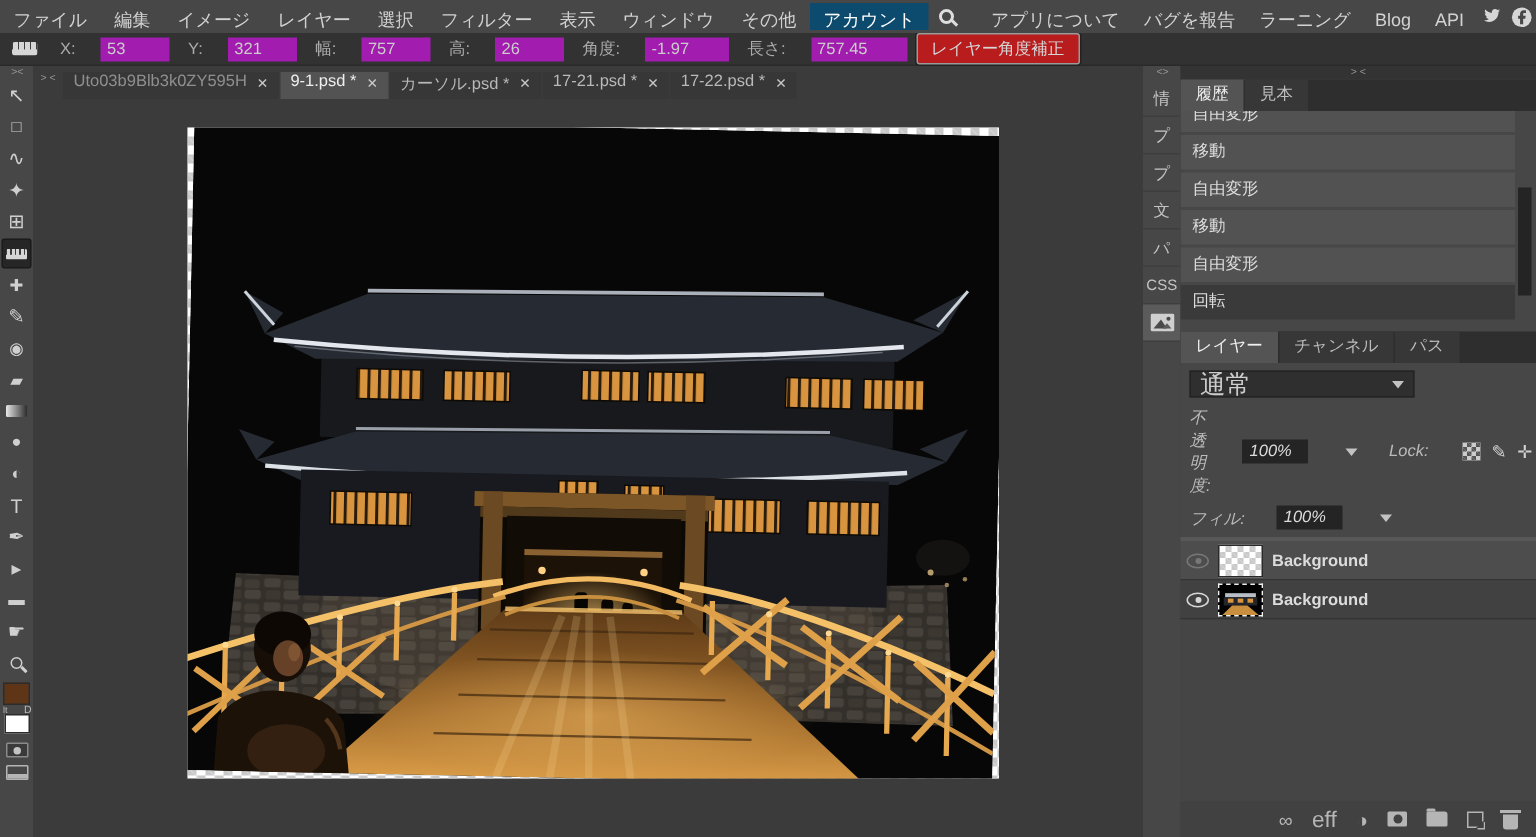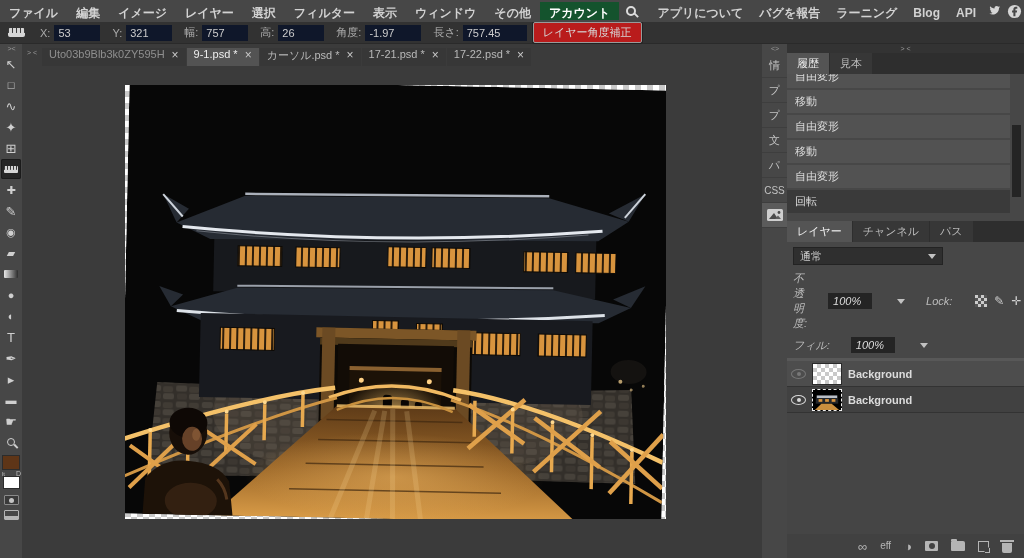--- a/index.html
+++ b/index.html
@@ -4,41 +4,41 @@
 <style>
   * { box-sizing: border-box; margin: 0; padding: 0; }
   html,body { width:1024px; height:558px; overflow:hidden; }
   body { font-family:"Liberation Sans","DejaVu Sans",sans-serif; background:#3b3b3b; font-size:12px; }
   #app { position:relative; width:1024px; height:558px; }
 
   
   .menubar { position:absolute; top:0; left:0; right:0; height:22px; background:#474747;
              display:flex; align-items:center; justify-content:space-between; z-index:30; }
   .m-left, .m-right { display:flex; align-items:center; height:100%; }
-  .mi { color:#d2d2d2; padding:0 9px; line-height:22px; height:18px; cursor:default; white-space:nowrap;font-weight:bold; }
-  .mi.account { background:#14532d; color:#fff; }
+  .mi { color:#d2d2d2; padding:0 9px; line-height:22px; height:18px; cursor:default; white-space:nowrap; }
+  .mi.account { background:#0c4a6e; color:#fff; }
   .m-right .mi { padding:0 8px; }
   .search-btn { display:flex; align-items:center; justify-content:center; width:24px; height:22px; }
   .mag { position:relative; width:10px; height:10px; border:2px solid #ddd; border-radius:50%; display:inline-block; }
   .mag::after { content:""; position:absolute; width:2px; height:6px; background:#ddd;
                 right:-3px; bottom:-4px; transform:rotate(-45deg); }
   .sicon { width:20px; height:22px; display:flex; align-items:center; justify-content:center; }
 
   
   .optionsbar { position:absolute; top:22px; left:0; right:0; height:22px; background:#323232;
                 display:flex; align-items:center; gap:6px; padding-left:4px; z-index:29;
                 border-bottom:1px solid #2a2a2a; }
   .tool-ind { width:24px; height:18px; display:flex; align-items:center; justify-content:center; }
   .ruler-gfx { width:17px; height:9px; background:#d6d6d6; border-radius:2px;
     background-image:repeating-linear-gradient(90deg,#3c3c3c 0 1px,transparent 1px 4px);
     background-size:100% 55%; background-repeat:no-repeat; background-position:0 0; }
   .of { display:flex; align-items:center; gap:4px; margin-left:6px; }
   .of label { color:#aaa; font-size:11px; }
-  .oval { background:#0f172a; color:#ccc; font-size:11px; padding:1px 4px; min-width:46px;
-          height:16px; line-height:14px; display:inline-block; }
+  .oval { background:#a21caf; color:#ccc; font-size:11px; padding:1px 4px; min-width:46px;
+          height:16px; line-height:14px; display:inline-block;margin-left:13px; }
   .oval.w2{ min-width:56px; } .oval.w3{ min-width:64px; }
   .correct-btn { background:#b91c1c; color:#d6d6d6; border:1px solid #9a9a9a;
                  box-shadow:0 0 0 1px #222; border-radius:2px; font-size:11px; padding:2px 9px; cursor:pointer; }
 
   
   .content { position:absolute; top:44px; left:0; right:0; bottom:0; }
 
   
   .toolstrip { position:absolute; left:0; top:0; bottom:0; width:22px; background:#474747;
                display:flex; flex-direction:column; align-items:center; z-index:20; }
@@ -106,21 +106,21 @@
   .hitem { height:23px; line-height:23px; margin:0 14px 2px 0; padding-left:8px; background:#525252;
            color:#dedede; font-size:11px; cursor:pointer; }
   .hitem.clip { margin-top:-9px; }
   .hitem.sel { background:#3a3a3a; }
   .hscroll { position:absolute; right:3px; top:72px; width:9px; height:72px; background:#242424; }
 
   .layers { position:relative; flex:1; display:flex; flex-direction:column; }
   .lbody { flex:1; display:flex; flex-direction:column; background:#474747; }
   .blend-row { padding:5px 6px 3px; }
   .blend-select { width:150px; height:18px; background:#2f2f2f; border:1px solid #232323; color:#cccccc;
-                  font-size:11px; display:flex; align-items:center; padding:0 6px; cursor:pointer; }
+                  font-size:17px; display:flex; align-items:center; padding:0 6px; cursor:pointer; }
   .tri { width:0; height:0; border-left:4px solid transparent; border-right:4px solid transparent;
          border-top:5px solid #c2c2c2; margin-left:auto; }
   .tri.solo { margin-left:4px; }
   .ctl-row { display:flex; align-items:center; padding:3px 6px; gap:21px; color:#bbb; font-size:11px;font-style:italic; }
   .val-box { background:#242424; color:#dcdcdc; padding:1px 5px; min-width:44px; height:16px; line-height:14px; }
   .lockicons { display:flex; align-items:center; gap:7px; margin-left:2px; color:#d0d0d0; }
   .mini-checker { width:12px; height:12px; background:#ccc;
       background-image:linear-gradient(45deg,#555 25%,transparent 25%,transparent 75%,#555 75%),
                        linear-gradient(45deg,#555 25%,transparent 25%,transparent 75%,#555 75%);
       background-size:6px 6px; background-position:0 0,3px 3px; cursor:pointer; }
@@ -141,21 +141,21 @@
       background-image:linear-gradient(45deg,#c9c9c9 25%,transparent 25%,transparent 75%,#c9c9c9 75%),
                        linear-gradient(45deg,#c9c9c9 25%,transparent 25%,transparent 75%,#c9c9c9 75%);
       background-size:8px 8px; background-position:0 0,4px 4px; border:1px solid #2a2a2a; }
   .thumb.img { border:1px dashed #f0f0f0; background:#000; }
   .thumb.img svg { width:100%; height:100%; display:block; }
   .lname { color:#dcdcdc; font-size:11px; }
   .lempty { flex:1; background:#454545; }
   .lbottom { height:24px; background:#414141; display:flex; align-items:center; justify-content:flex-end;
              gap:13px; padding-right:12px; color:#b5b5b5; }
   .bicon { cursor:pointer; font-size:13px; line-height:1; }
-  .bicon.eff { font-size:10px; color:#b5b5b5; }
+  .bicon.eff { font-size:15px; color:#b5b5b5; }
   .fold-icon { position:relative; width:14px; height:10px; background:#b5b5b5; border-radius:1px 2px 1px 1px; }
   .fold-icon::before { content:""; position:absolute; top:-2px; left:0; width:6px; height:2px; background:#b5b5b5; border-radius:1px 1px 0 0; }
   .newlayer-icon { position:relative; width:11px; height:11px; border:1.5px solid #b5b5b5; }
   .newlayer-icon::after { content:""; position:absolute; right:-1px; bottom:-1px; width:0; height:0;
       border-left:5px solid transparent; border-bottom:5px solid #414141; box-shadow:1px 1px 0 #b5b5b5; }
   .trash-icon { position:relative; width:10px; height:10px; background:#b5b5b5; border-radius:0 0 2px 2px; margin-top:3px; }
   .trash-icon::before { content:""; position:absolute; top:-3px; left:-2px; width:14px; height:2px; background:#b5b5b5; }
   .mask-icon { position:relative; width:13px; height:10px; background:#b5b5b5; border-radius:1px;
                display:flex; align-items:center; justify-content:center; }
   .mask-icon::after { content:""; width:6px; height:6px; border-radius:50%; background:#414141; }

